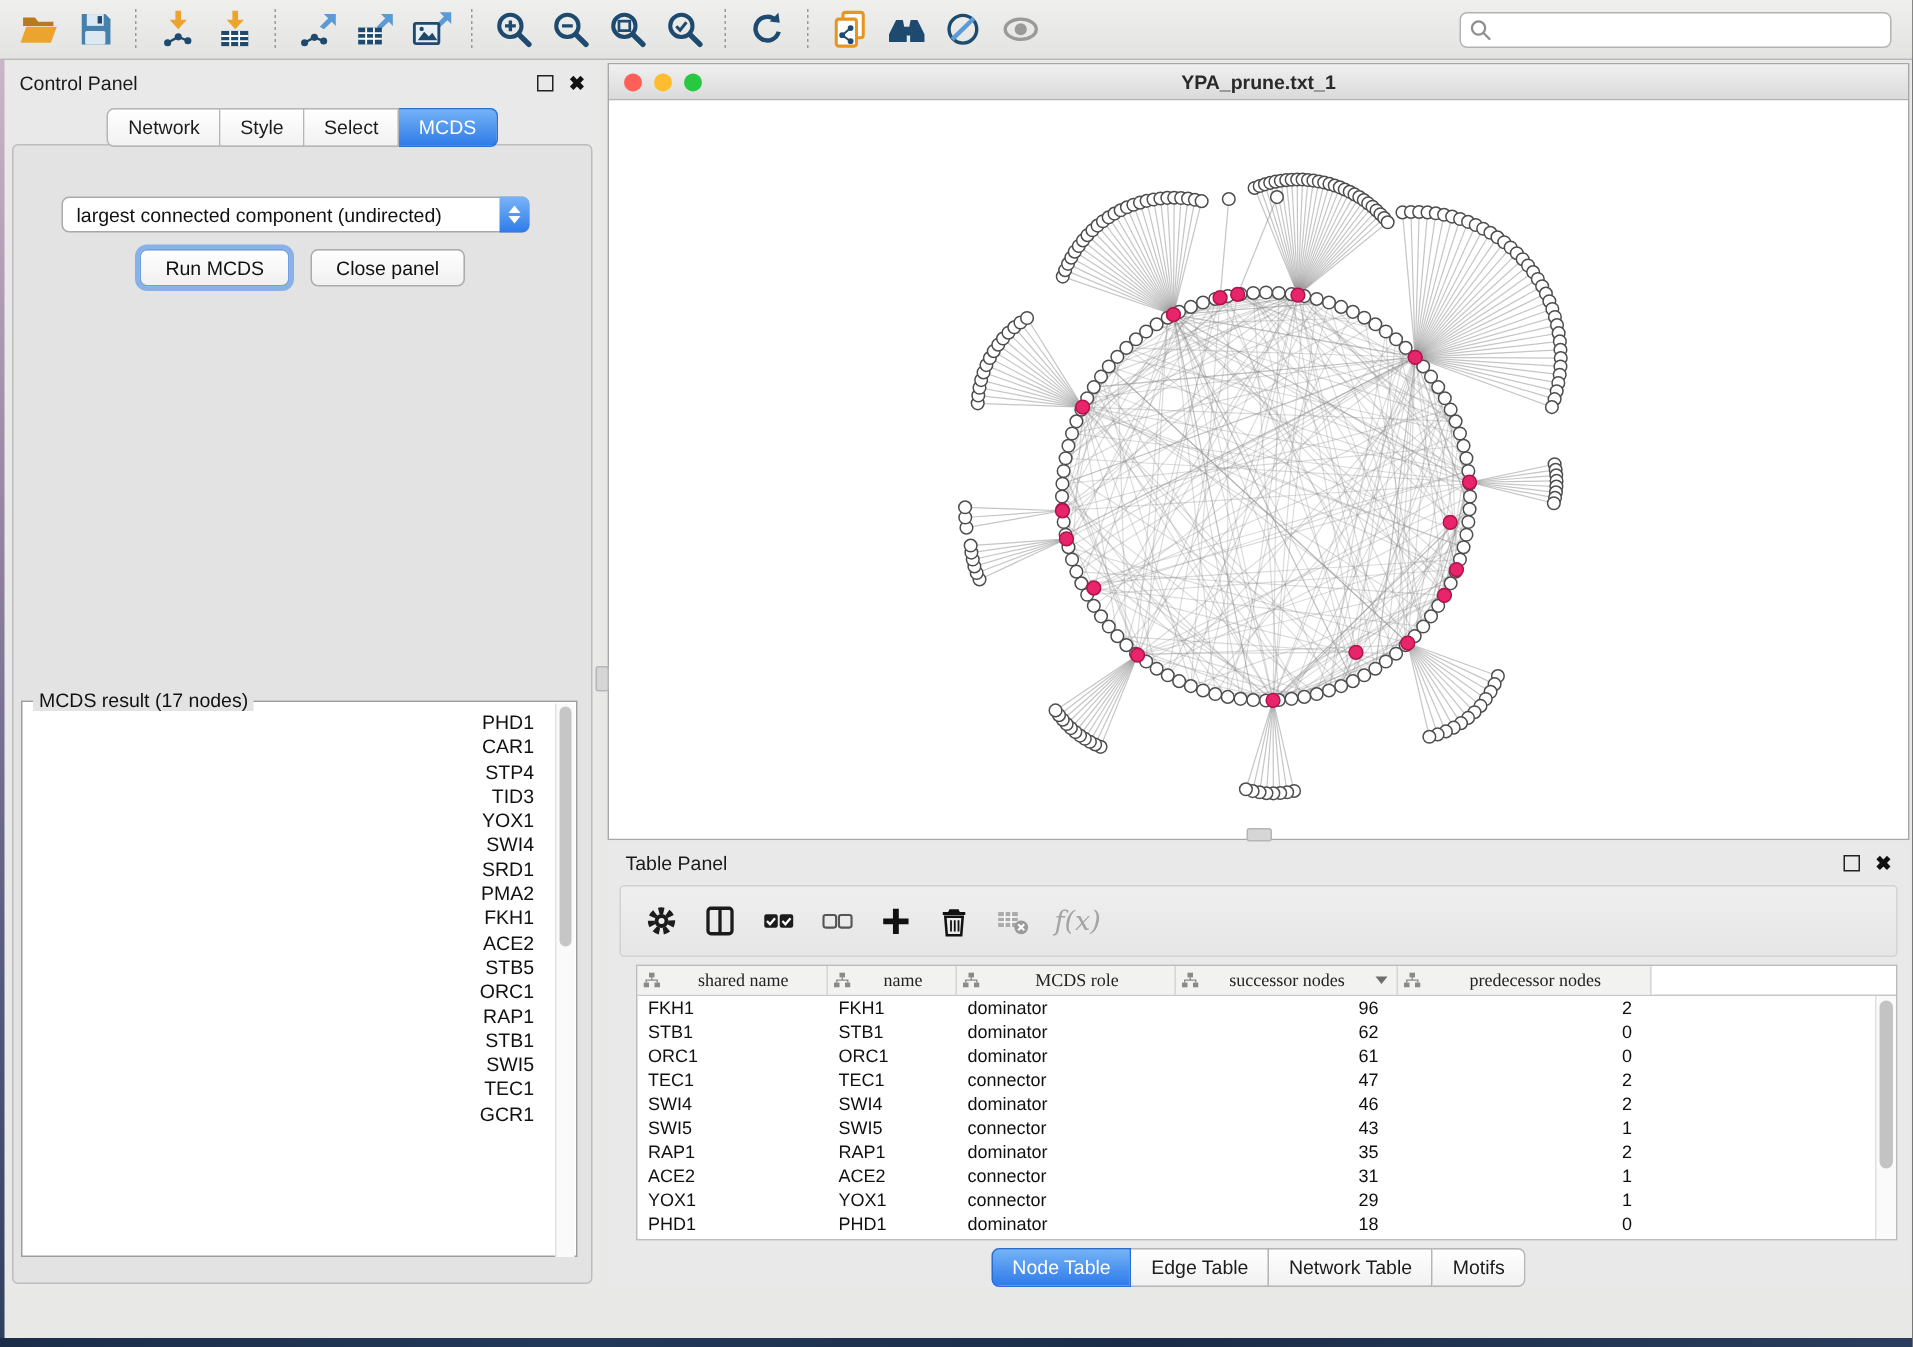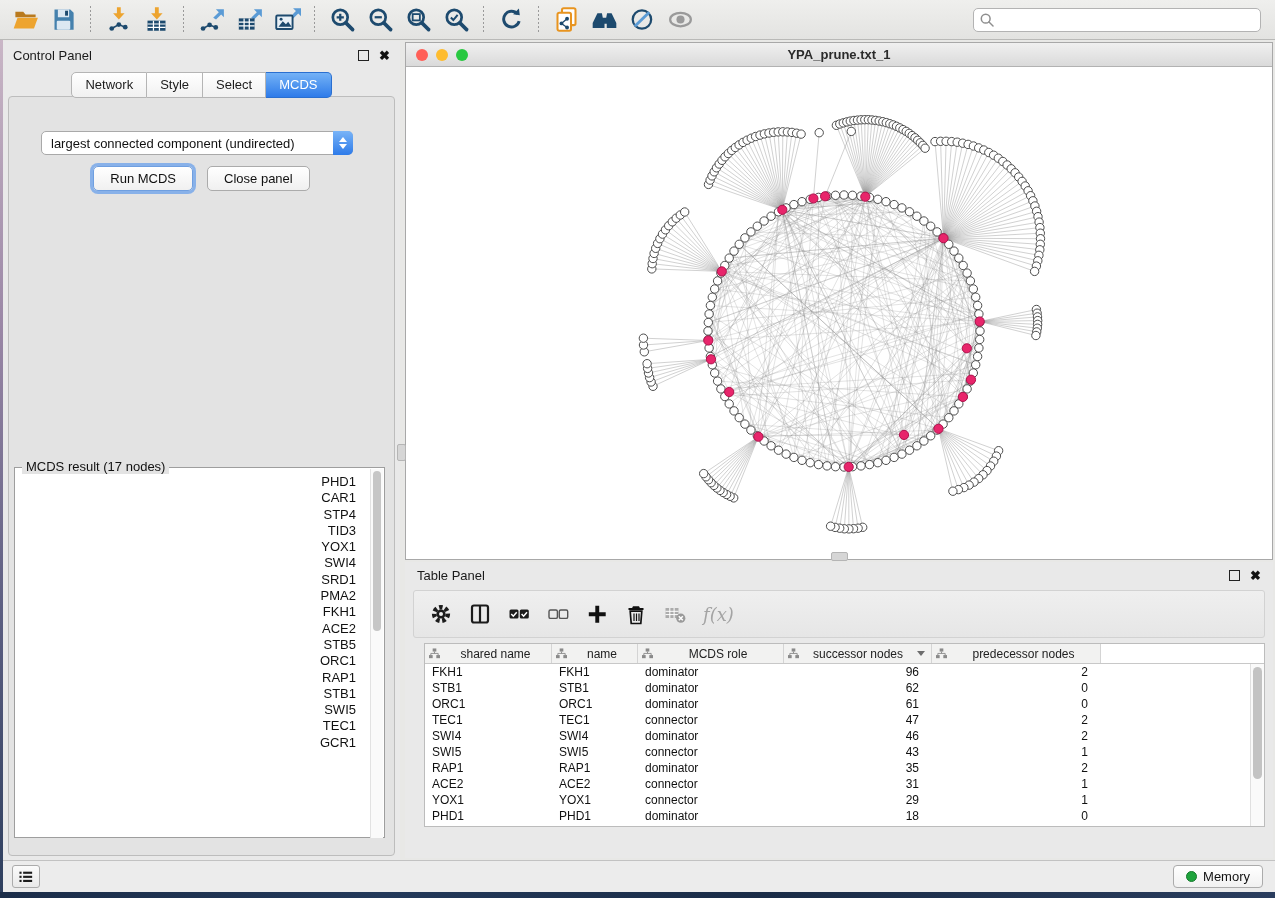--- a/index.html
+++ b/index.html
@@ -89,21 +89,21 @@
     background:linear-gradient(#efefef,#e6e6e6); border:1px solid #d2d2d2; border-radius:3px;
     display:flex; align-items:center; gap:17px; padding-left:16px; }
   .tpt-btn { display:flex; align-items:center; justify-content:center; }
   .tpt-btn svg { width:22px; height:22px; }
   .fx-label { font-family:"DejaVu Serif",serif; font-style:italic; font-size:18px; color:#a4a4a4; }
   .tp-table { position:absolute; left:19px; top:81px; width:841px; height:184px; background:#fff;
     border:1px solid #bcbcbc; overflow:hidden; }
   .thead { display:flex; height:20px; border-bottom:1px solid #c8c8c8; }
   .th { background:#f2f2f1; border-right:1px solid #d4d4d4; display:flex; align-items:center;
     font-size:12px; color:#222; position:relative; }
-  .th .th-label { flex:1; text-align:center; }
+  .th .th-label { flex:1; text-align:center;font-family:Liberation Serif, serif; }
   .th .sitemap-icon { margin-left:4px; }
   .sort-caret { width:0; height:0; border-left:4px solid transparent; border-right:4px solid transparent;
     border-top:5px solid #6d6d6d; margin-right:6px; }
   .tbody { position:relative; }
   .tr { display:flex; height:16px; align-items:center; }
   .td { font-size:12px; color:#111; white-space:nowrap; overflow:hidden; }
   .td.left { padding-left:7px; text-align:left; }
   .td.right { padding-right:13px; text-align:right; }
   .tbl-scroll { position:absolute; right:0; top:20px; width:14px; height:163px; background:#fafafa; border-left:1px solid #e0e0e0; }
   .tbl-thumb { position:absolute; left:2px; top:3px; width:9px; height:112px; background:#c3c3c3; border-radius:5px; }
@@ -1259,36 +1259,24 @@
             <div class="td left" style="width: 86px;">PHD1</div>
             <div class="td left" style="width: 146px;">dominator</div>
             <div class="td right" style="width: 148px;">18</div>
             <div class="td right" style="width: 169px;">0</div>
           </div>
         </div>
       <div class="tbl-scroll">
           <div class="tbl-thumb"></div>
         </div>
     </div>
+    <div class="tp-tabs" id="tp-tabs">
+        <div class="seg-tab active">Node Table</div>
+        <div class="seg-tab">Edge Table</div>
+        <div class="seg-tab">Network Table</div>
+        <div class="seg-tab">Motifs</div>
+      </div>
   </div>
 
-  <div class="status-bar">
-    <div class="status-left-btn">
-      <svg width="18" height="18" viewBox="0 0 22 22">
-        <g fill="#1c1c1c">
-          <rect x="3" y="4.5" width="2.6" height="2.6"></rect>
-            <rect x="7.5" y="4.5" width="11" height="2.6"></rect>
-          <rect x="3" y="9.5" width="2.6" height="2.6"></rect>
-            <rect x="7.5" y="9.5" width="11" height="2.6"></rect>
-          <rect x="3" y="14.5" width="2.6" height="2.6"></rect>
-            <rect x="7.5" y="14.5" width="11" height="2.6"></rect>
-        </g>
-      </svg>
-    </div>
-    <div class="memory-btn">
-      <span class="memory-dot"></span>
-      <span class="memory-label">Memory</span>
-    </div>
-  </div>
 
   <div class="wall-left"></div>
   <div class="wall-bottom"></div>
 </div>
 
 </body></html>

